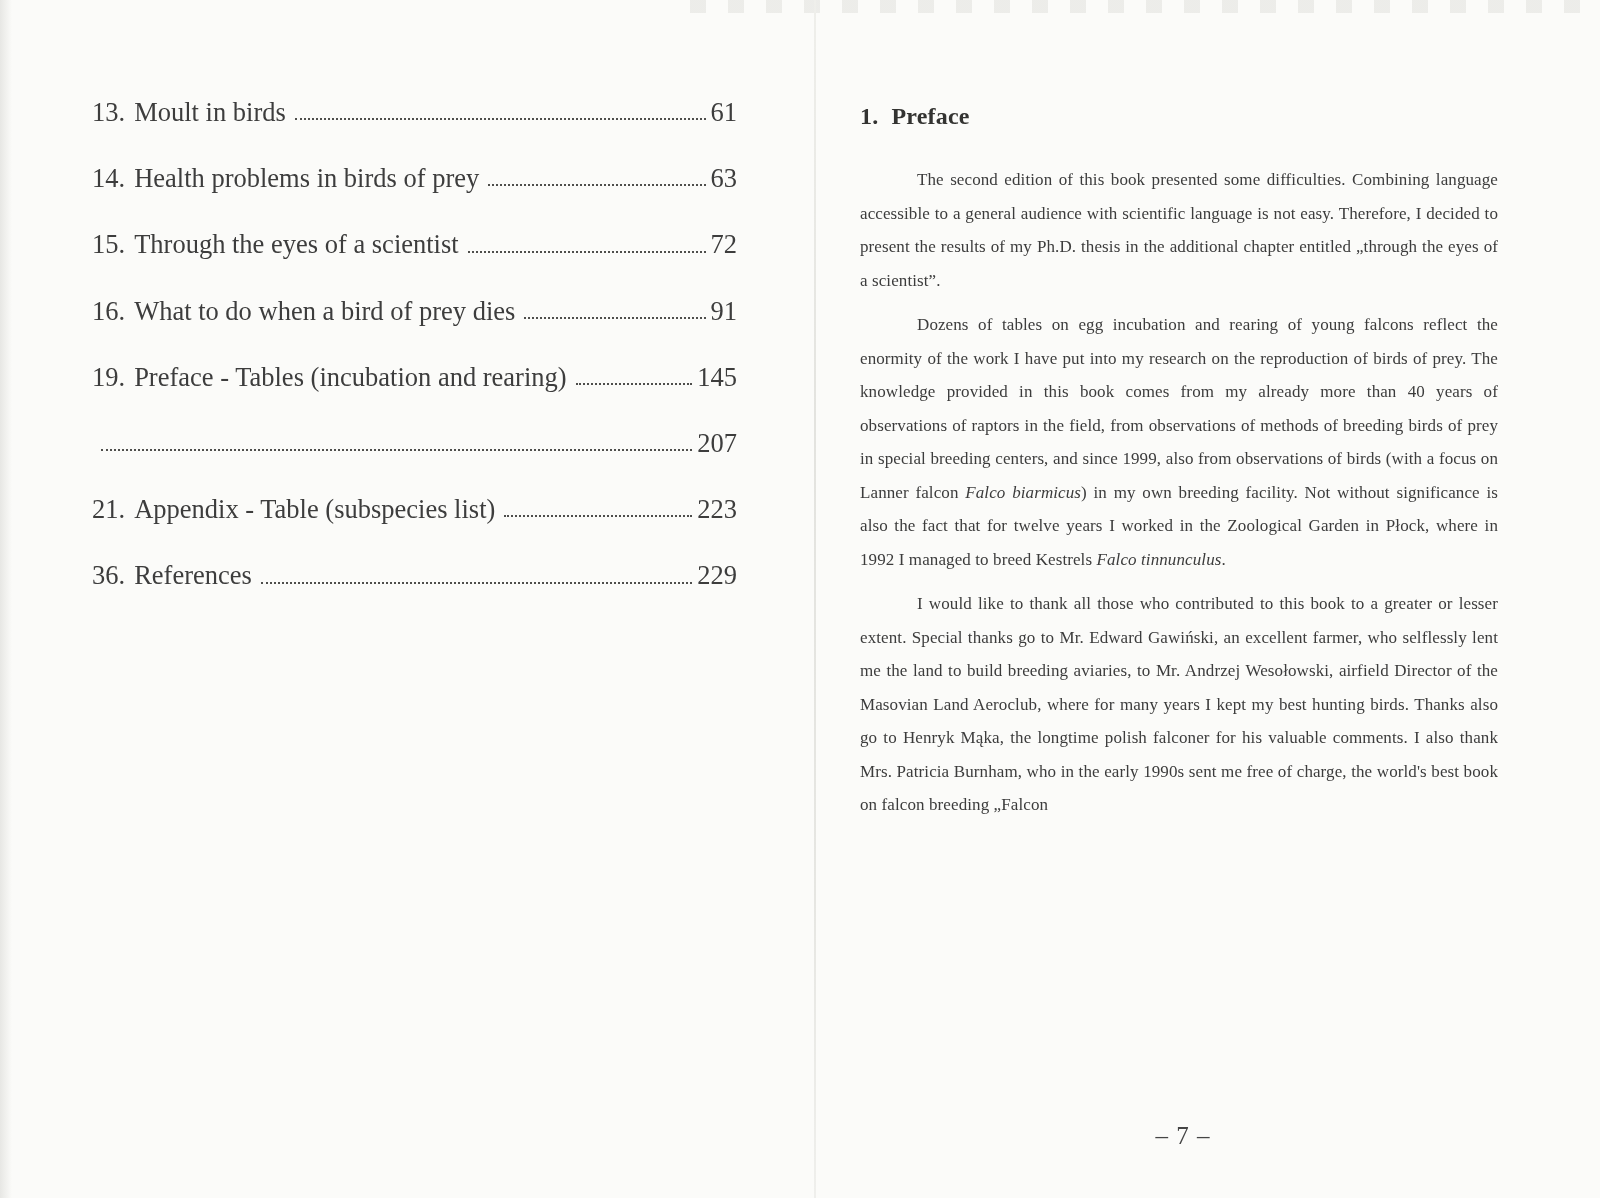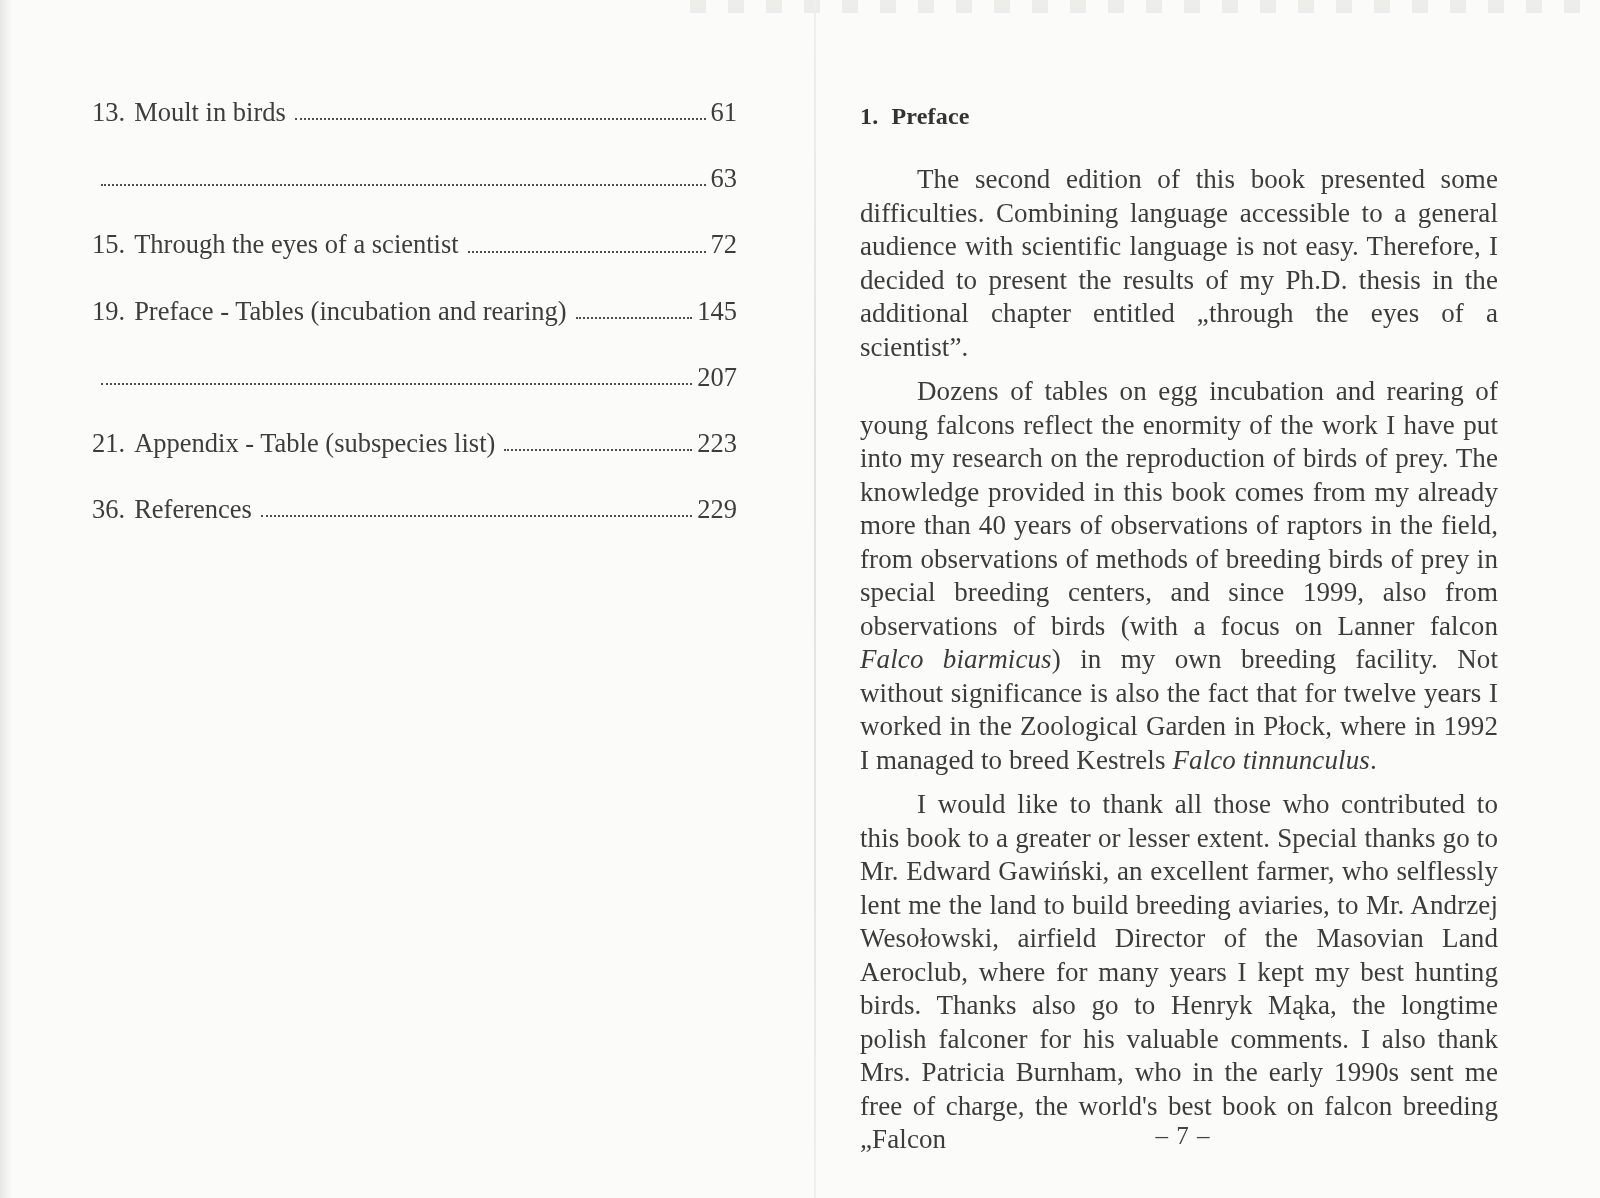--- a/index.html
+++ b/index.html
@@ -58,21 +58,21 @@
   }
   .preface-heading {
     margin: 0 0 29px 0;
     font-size: 24px; line-height: 36px;
     font-weight: bold; color: #333331;
     letter-spacing: 0.2px;
   }
   .preface-heading .h-num { margin-right: 13px; }
   .para {
     margin: 0 8px 11px 0;
-    font-size: 27px;
+    font-size: 17px;
     line-height: 33.5px;
     text-align: justify;
     text-indent: 57px;
     color: #3c3c3c;
     letter-spacing: 0.1px;
   }
   .para em { }
   .page-number {
     position: absolute; left: 860px; top: 1122px; width: 646px;
     text-align: center; font-size: 25px; color: #454545;
@@ -88,30 +88,36 @@
   <div class="gutter-line"></div>
 
   <div class="toc">
   <div class="toc-row">
     <span class="toc-label"><span class="toc-num">13.</span><span class="toc-title">Moult in birds</span></span>
     <span class="toc-leader"></span>
     <span class="toc-page">61</span>
   </div>
 
   <div class="toc-row">
+    <span class="toc-label"><span class="toc-num">14.</span><span class="toc-title">Health problems in birds of prey</span></span>
     <span class="toc-leader"></span>
     <span class="toc-page">63</span>
   </div>
 
   <div class="toc-row">
     <span class="toc-label"><span class="toc-num">15.</span><span class="toc-title">Through the eyes of a scientist</span></span>
     <span class="toc-leader"></span>
     <span class="toc-page">72</span>
   </div>
 
+  <div class="toc-row">
+    <span class="toc-label"><span class="toc-num">16.</span><span class="toc-title">What to do when a bird of prey dies</span></span>
+    <span class="toc-leader"></span>
+    <span class="toc-page">91</span>
+  </div>
 
 
 
   <div class="toc-row">
     <span class="toc-label"><span class="toc-num">19.</span><span class="toc-title">Preface - Tables (incubation and rearing)</span></span>
     <span class="toc-leader"></span>
     <span class="toc-page">145</span>
   </div>
 
   <div class="toc-row">

